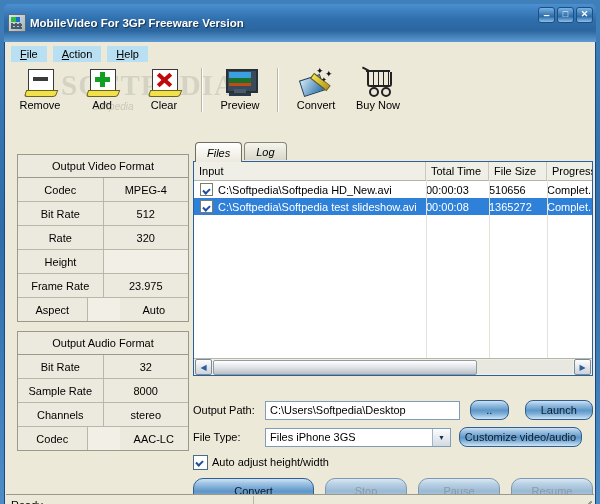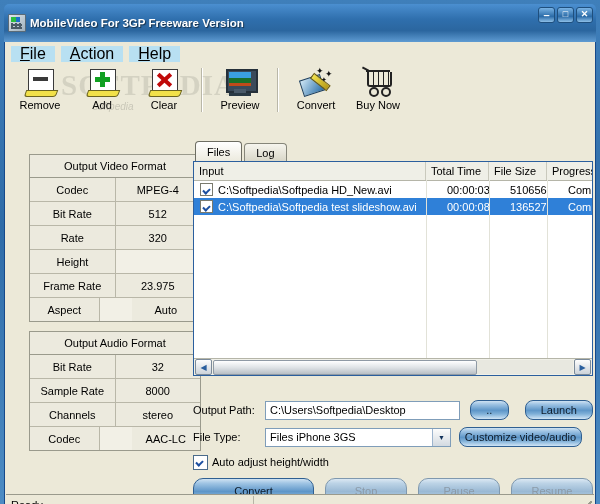--- a/index.html
+++ b/index.html
@@ -56,21 +56,21 @@
   .client{
     background:#ece9d8;
     background-image:radial-gradient(circle, rgba(255,255,255,.9) 0.5px, transparent 0.6px);
     background-size:4px 4px;
     border:1px solid #16498a;border-top:none;
     height:474px;box-sizing:border-box;position:relative;
   }
   
   .menubar{height:19px;display:flex;align-items:center;gap:6px;padding:2px 4px 0 6px;}
   .menu-item{
-    background:#b8e0f2;color:#000;font-size:16px;
+    background:#b8e0f2;color:#000;font-size:11px;
     padding:2px 9px 2px 9px;line-height:12px;
   }
   .menu-item u{text-decoration:underline;}
   
   .toolbar{
     position:relative;height:56px;margin:2px 4px 0 4px;
     display:flex;align-items:flex-start;padding-top:3px;
   }
   .tbtn{
     width:62px;display:flex;flex-direction:column;align-items:center;
@@ -115,41 +115,41 @@
   .watermark{
     position:absolute;left:52px;top:4px;width:200px;height:40px;
     font-family:"Liberation Serif",serif;font-size:29px;font-weight:bold;
     color:rgba(120,120,110,.20);letter-spacing:1px;pointer-events:none;
   }
   .watermark2{
     position:absolute;left:84px;top:36px;
     font-size:10px;color:rgba(120,120,110,.30);font-style:italic;pointer-events:none;
   }
   
-  .leftpanel{position:absolute;left:24px;top:112px;width:172px;}
+  .leftpanel{position:absolute;left:12px;top:112px;width:172px;}
   .grp{border:1px solid #9a9a8c;background:#f2f0e6;margin-bottom:9px;}
   .grow{display:flex;border-bottom:1px solid #b9b7a8;height:23px;}
   .grow:last-child{border-bottom:none;gap:32px;}
   .ghead{
     height:22px;display:flex;align-items:center;justify-content:center;
     border-bottom:1px solid #9a9a8c;
     background:#eceade;
     background-image:radial-gradient(circle, rgba(255,255,255,.85) 0.5px, transparent 0.6px);
     background-size:4px 4px;
     font-size:11px;
   }
   .gk,.gv{display:flex;align-items:center;justify-content:center;font-size:11px;
     background:#eceade;
     background-image:radial-gradient(circle, rgba(255,255,255,.85) 0.5px, transparent 0.6px);
     background-size:4px 4px;}
   .gk{width:50%;border-right:1px solid #b9b7a8;}
   .gv{width:50%;}
   
   .rightpane{position:absolute;left:188px;top:100px;width:400px;}
-  .tabstrip{display:flex;align-items:flex-end;height:19px;padding-left:2px;}
+  .tabstrip{display:flex;align-items:flex-start;height:19px;padding-left:2px;font-style:italic;}
   .tab{
     height:17px;padding:0 11px;display:flex;align-items:center;font-size:11px;
     border:1px solid #86867a;border-bottom:none;border-radius:4px 4px 0 0;
     background:linear-gradient(180deg,#f6f5ee,#d9d7c8);margin-right:2px;
   }
   .tab.active{
     height:19px;background:linear-gradient(180deg,#ffffff,#eceade);
     font-weight:normal;border-color:#6d6d62;position:relative;z-index:2;
   }
   .listbox{
@@ -161,21 +161,21 @@
     background-image:radial-gradient(circle, rgba(255,255,255,.9) 0.5px, transparent 0.6px);
     background-size:4px 4px;font-size:11px;}
   .lh{display:flex;align-items:center;padding-left:5px;border-right:1px solid #c9c9bd;
       box-sizing:border-box;white-space:nowrap;overflow:hidden;}
   .lh.c0{flex:0 0 232px;}
   .lh.c1{flex:0 0 63px;text-align:right;}
   .lh.c2{flex:0 0 58px;}
   .lh.c3{flex:1 1 auto;border-right:none;}
   .lrow{display:flex;height:17px;font-size:11px;align-items:center;}
   .lrow.sel{background:#2f80d8;color:#fff;}
-  .lc{display:flex;align-items:center;padding-left:21px;box-sizing:border-box;
+  .lc{display:flex;align-items:center;padding-left:0;box-sizing:border-box;
       white-space:nowrap;overflow:hidden;}
   .lc.c0{flex:0 0 232px;padding-left:4px;}
   .lc.c1{flex:0 0 63px;}
   .lc.c2{flex:0 0 58px;}
   .lc.c3{flex:1 1 auto;}
   .cbx{
     width:11px;height:11px;flex:0 0 auto;margin:0 5px 0 2px;
     background:#fff;border:1px solid #7a7a6e;position:relative;
   }
   .cbx::after{

